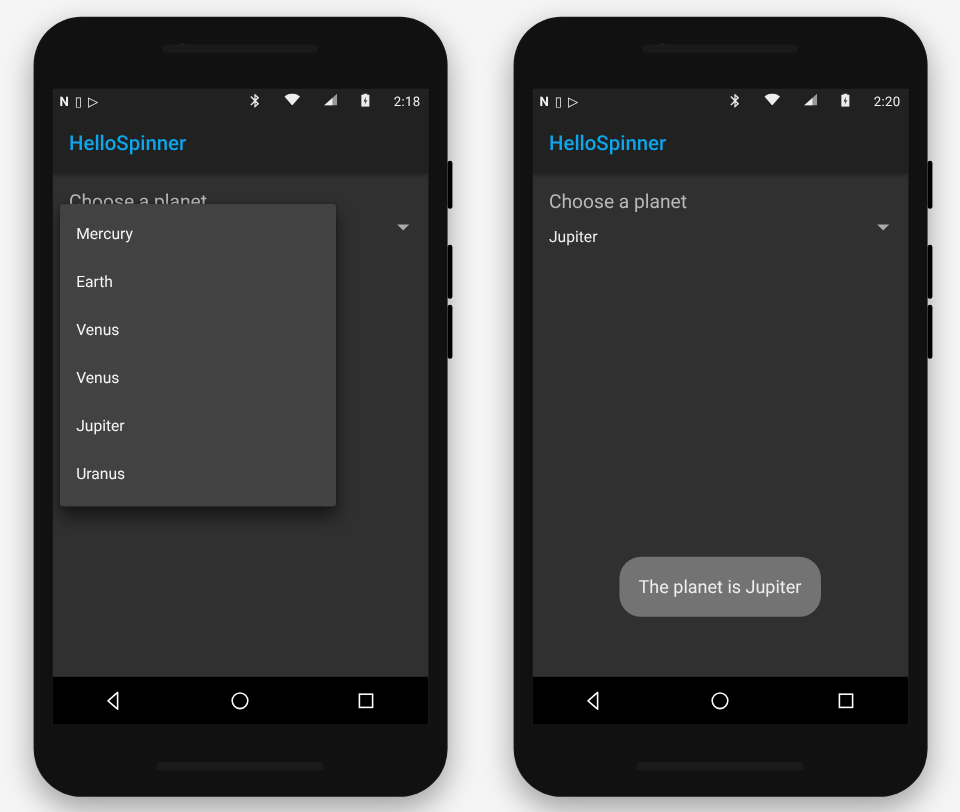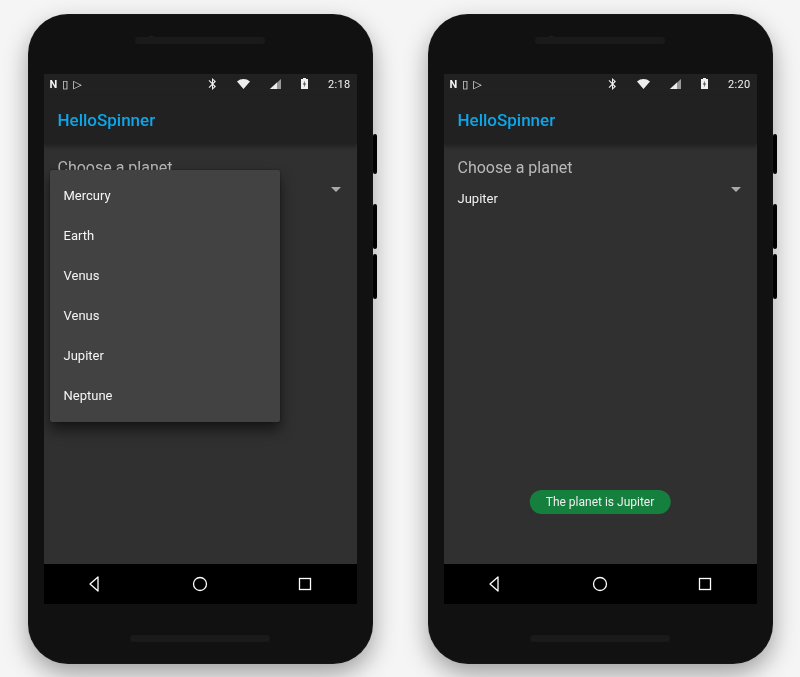--- a/index.html
+++ b/index.html
@@ -51,21 +51,21 @@
     height: 22px;
     background: #212121;
     display:flex; align-items:center;
     padding: 0 6px;
     color: #f2f2f2;
     font-size: 10px;
     gap:4px;
   }
   .statusbar .left { display:flex; align-items:center; gap:5px; }
   .statusbar .spacer { flex:1; }
-  .statusbar .right { display:flex; align-items:center; gap:20px; }
+  .statusbar .right { display:flex; align-items:flex-start; gap:20px; }
   .status-glyph { font-size:11px; line-height:1; }
   .clock { font-size:11px; letter-spacing:.3px; }
   .appbar {
     height: 48px;
     background: #212121;
     color: #0ea5e9;
     display:flex; align-items:center;
     padding: 0 14px;
     font-size: 17px;
     font-weight:500;
@@ -110,24 +110,24 @@
     height: 40px;
     display:flex; align-items:center;
     padding: 0 14px;
     color:#f5f5f5;
     font-size: 13px;
   }
   .toast {
     position:absolute;
     left:50%; bottom: 50px;
     transform: translateX(-50%);
-    background: #15803d;
+    background: #737373;
     color:#eee;
-    font-size: 12px;
-    padding: 5px 16px;
+    font-size: 15px;
+    padding: 16px 16px;
     border-radius: 18px;
     white-space: nowrap;
   }
   .navbar {
     height: 40px;
     background:#000;
     display:flex; justify-content:space-around; align-items:center;
   }
   .nav-icon svg { display:block; }
 </style>
@@ -189,21 +189,21 @@
         <span>Mercury</span>
         <span class="spinner-caret"></span>
       </div>
 
       <div class="dropdown">
         <div class="dropdown-item">Mercury</div>
         <div class="dropdown-item">Earth</div>
         <div class="dropdown-item">Venus</div>
         <div class="dropdown-item">Venus</div>
         <div class="dropdown-item">Jupiter</div>
-        <div class="dropdown-item">Neptune</div>
+        <div class="dropdown-item">Uranus</div>
       </div>
     </div>
 
     <div class="navbar">
       <span class="nav-icon">
         <svg width="16" height="16" viewBox="0 0 16 16">
             <path d="M11 1 3 8l8 7V1z" fill="none" stroke="#fff" stroke-width="1.3" stroke-linejoin="round"></path>
           </svg>
       </span>
       <span class="nav-icon">

